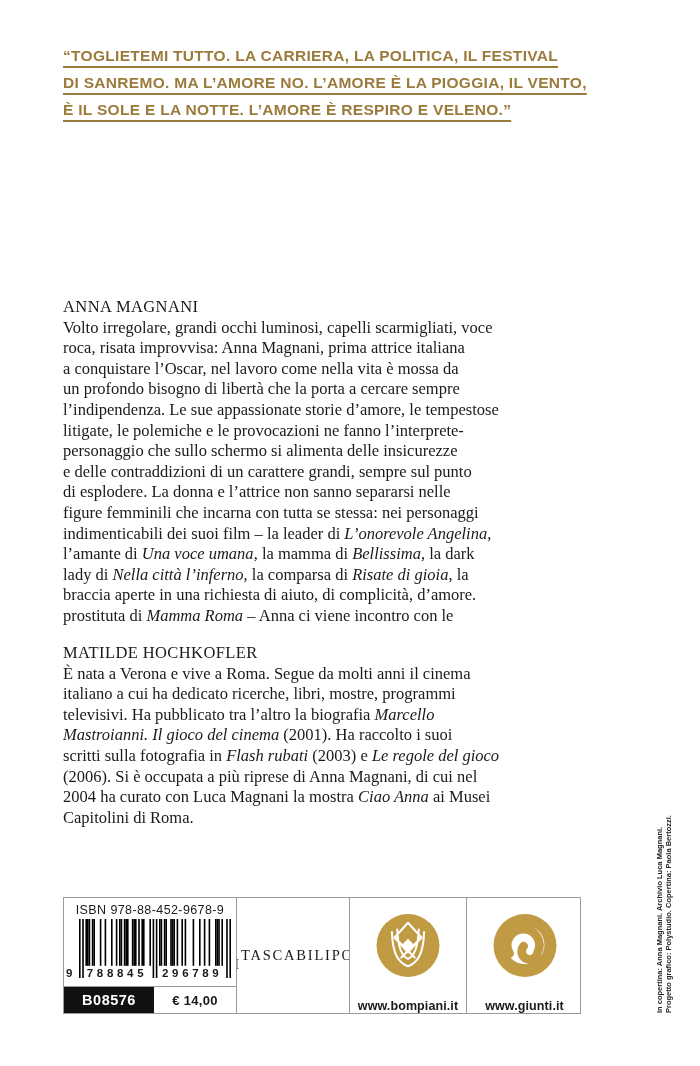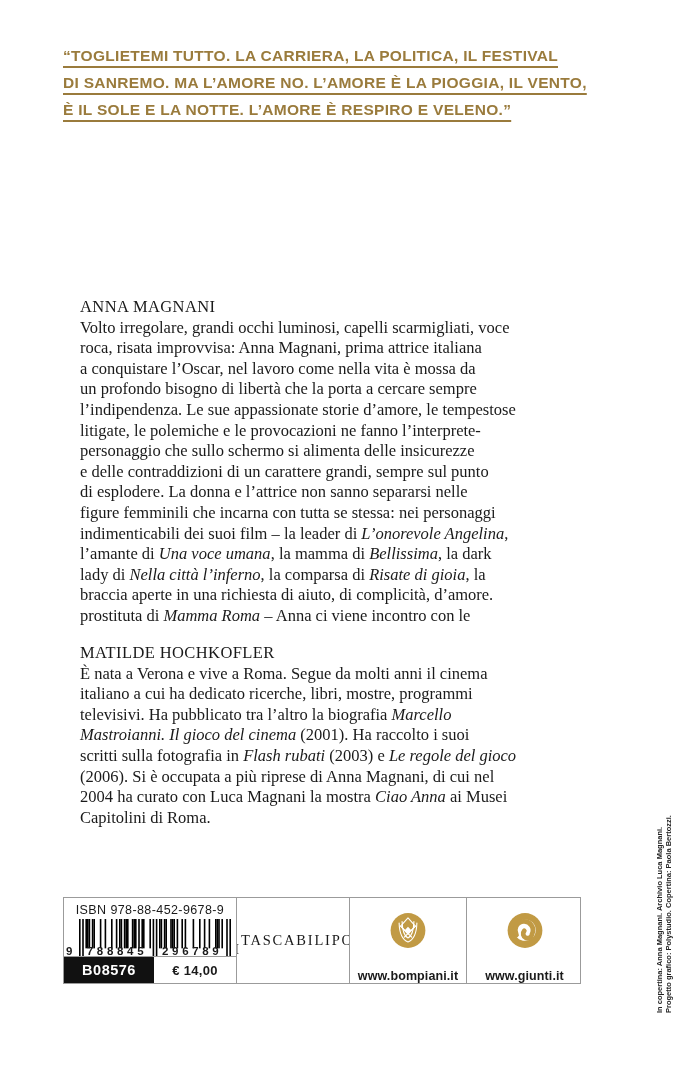--- a/index.html
+++ b/index.html
@@ -9,45 +9,45 @@
 
   
   .quote{position:absolute;left:63px;top:42px;
          font-family:"Liberation Sans", sans-serif;font-weight:bold;
          font-size:15.5px;line-height:27px;letter-spacing:.3px;
          color:var(--quote_gold,#9a7b3c);}
   .quote .ln{display:block;width:fit-content;
              text-decoration:underline;text-decoration-thickness:1.5px;text-underline-offset:5px;}
 
   
-  .bio{position:absolute;left:63px;width:585px;font-size:16.5px;line-height:20.6px;margin-left:17px;}
+  .bio{position:absolute;left:63px;width:585px;font-size:16.5px;line-height:20.6px;}
   .bio1{top:297px;}
   .bio2{top:643px;}
   .bio-heading{letter-spacing:.4px;}
   .bio .ln{display:block;}
   .bio i{font-style:italic;}
 
   
-  .footer{position:absolute;left:63px;top:897px;width:518px;height:87px;
+  .footer{position:absolute;left:63px;top:897px;width:518px;height:117px;
           display:grid;grid-template-columns:172px 113px 117px 116px;
           border:1px solid var(--border,#9b9b9b);box-sizing:border-box;
           font-family:"Liberation Sans", sans-serif;}
   .cell{border-left:1px solid var(--border,#9b9b9b);box-sizing:border-box;overflow:hidden;}
   .cell:first-child{border-left:none;}
 
   .barcode-cell{display:flex;flex-direction:column;}
   .isbn{font-size:12.5px;letter-spacing:.4px;text-align:center;margin-top:5px;white-space:nowrap;}
   .bars-wrap{position:relative;height:60px;margin:2px 5px 0 15px;flex:1;}
   .bars-wrap svg{position:absolute;inset:0;width:100%;height:100%;}
   .bdigits{position:absolute;left:0;right:0;bottom:-1px;height:13px;font-size:11.5px;font-weight:bold;}
   .bdigits span{position:absolute;bottom:0;white-space:nowrap;}
   .d9{left:-13px;}
   .g1{left:3.5%;width:43%;text-align:center;letter-spacing:.32em;}
   .g2{left:53%;width:43%;text-align:center;letter-spacing:.32em;}
-  .code-row{display:flex;height:26px;border-top:1px solid var(--border,#9b9b9b);}
+  .code-row{display:flex;height:26px;border-top:1px solid var(--border,#9b9b9b);margin-top:8px;}
   .code-badge{width:90px;background:#111;color:#fff;font-weight:bold;font-size:14.5px;
               display:flex;align-items:center;justify-content:center;letter-spacing:.5px;}
   .price{flex:1;display:flex;align-items:center;justify-content:center;
          font-weight:bold;font-size:13px;letter-spacing:.3px;}
 
   .imprint-cell{display:flex;flex-direction:row;align-items:center;justify-content:center;
                 font-family:"Liberation Serif", serif;font-size:14.5px;line-height:16.5px;
                 letter-spacing:1.8px;text-align:center;}
 
   .logo-cell{display:flex;flex-direction:column;align-items:center;justify-content:flex-start;}

